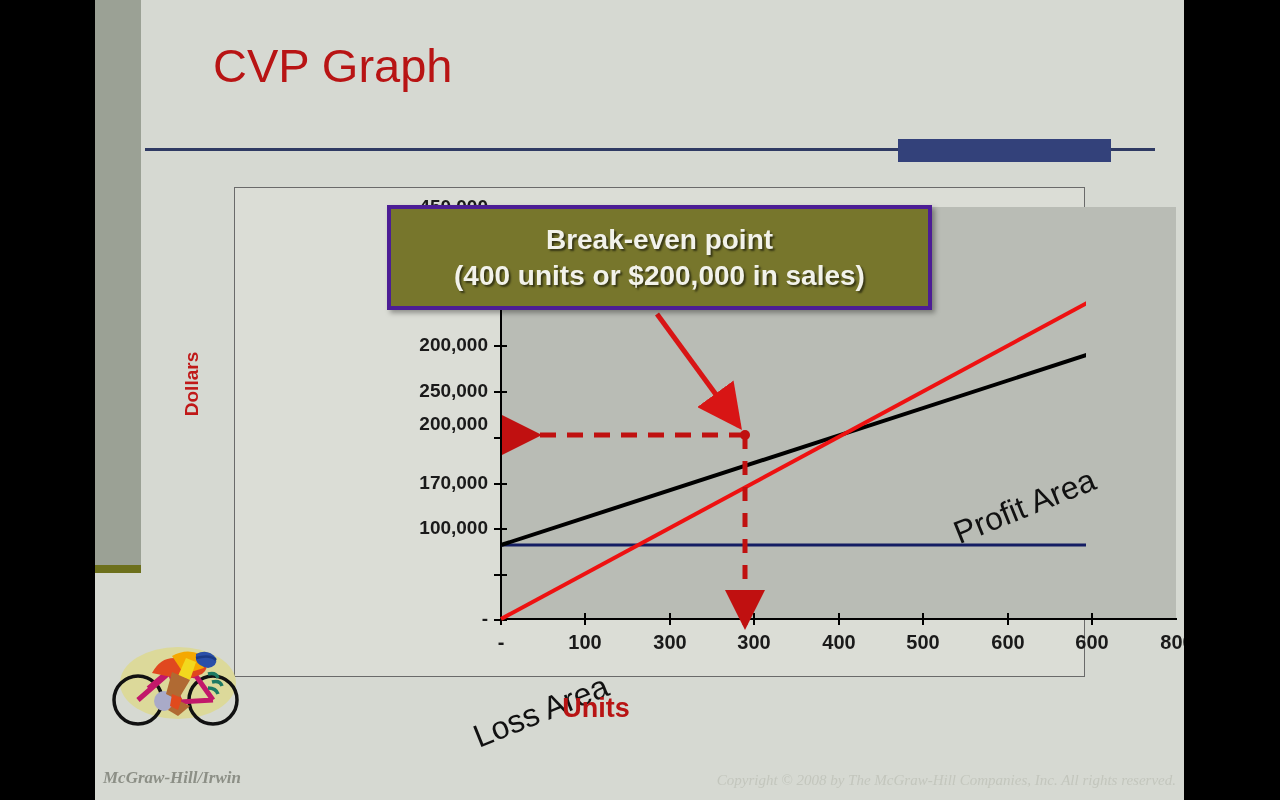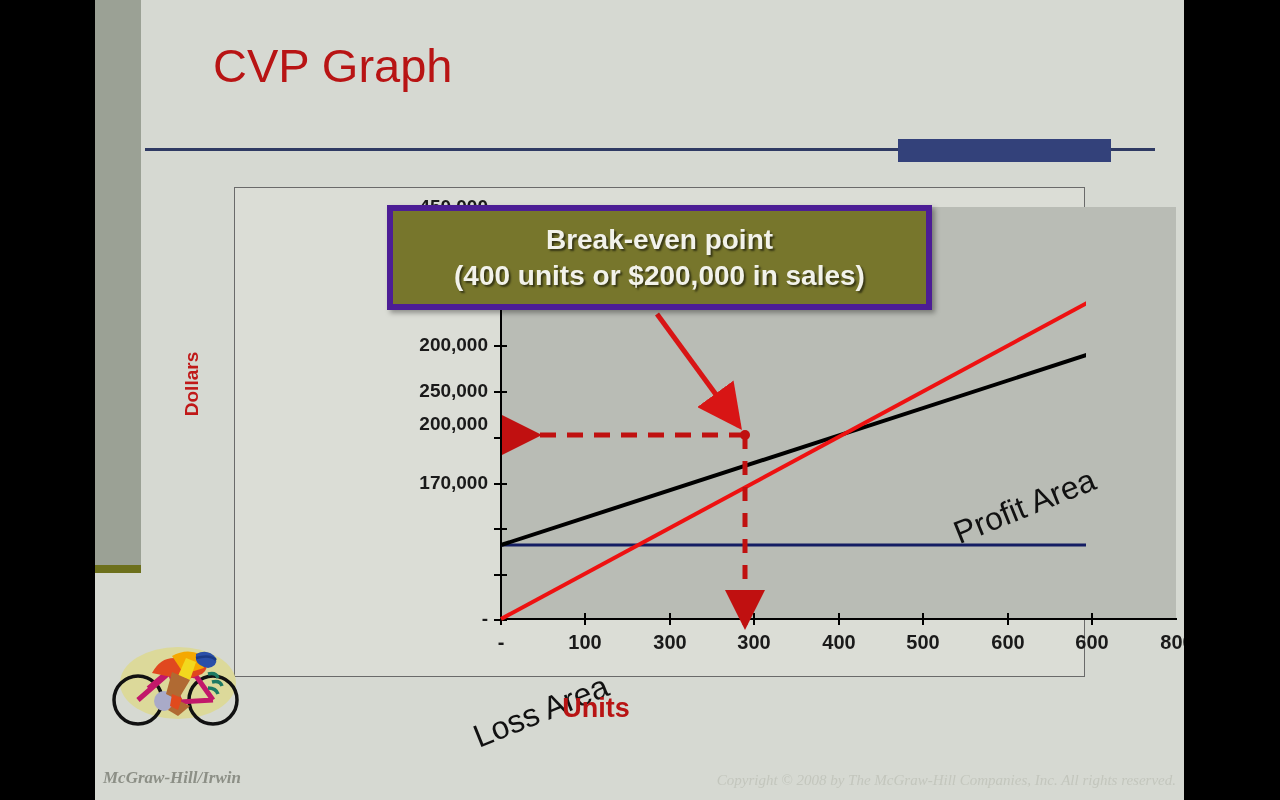--- a/index.html
+++ b/index.html
@@ -87,21 +87,21 @@
   #x-title{
     position:absolute;left:441px;top:693px;width:120px;text-align:center;
     font-size:27px;font-weight:bold;color:#b81414;
   }
   
   #lines{position:absolute;left:0;top:0;width:851px;height:490px;pointer-events:none;}
   
   #callout{
     position:absolute;left:152px;top:17px;width:545px;height:105px;
     background:#77762c;
-    border:6px solid #4c1d95;
+    border:4px solid #4c1d95;
     box-sizing:border-box;
     box-shadow:3px 3px 5px rgba(0,0,0,.35);
     display:flex;flex-direction:column;
     align-items:center;justify-content:center;
   }
   #callout div{
     font-size:28px;font-weight:bold;color:#f2f2ea;
     text-shadow:2px 2px 2px rgba(0,0,0,.55);
     line-height:1.28;white-space:nowrap;
   }
@@ -152,20 +152,21 @@
     <div class="ylabel" style="top:111px;left:5px;width:248px">350,000</div>
     <div class="ytick" style="top:157px"></div>
     <div class="ylabel" style="top:157px;left:5px;width:248px">200,000</div>
     <div class="ytick" style="top:203px"></div>
     <div class="ylabel" style="top:203px;left:5px;width:248px">250,000</div>
     <div class="ytick" style="top:249px"></div>
     <div class="ylabel" style="top:236px;left:5px;width:248px">200,000</div>
     <div class="ytick" style="top:295px"></div>
     <div class="ylabel" style="top:295px;left:5px;width:248px">170,000</div>
     <div class="ytick" style="top:340px"></div>
+    <div class="ylabel" style="top:340px;left:5px;width:248px">100,000</div>
     <div class="ytick" style="top:386px"></div>
     <div class="ytick" style="top:431px"></div>
     <div class="ylabel" style="top:431px;left:5px;width:248px">-</div>
 
     <div class="xtick" style="left:265px"></div>
     <div class="xlabel" style="left:226px">-</div>
     <div class="xtick" style="left:349px"></div>
     <div class="xlabel" style="left:310px">100</div>
     <div class="xtick" style="left:434px"></div>
     <div class="xlabel" style="left:395px">300</div>

